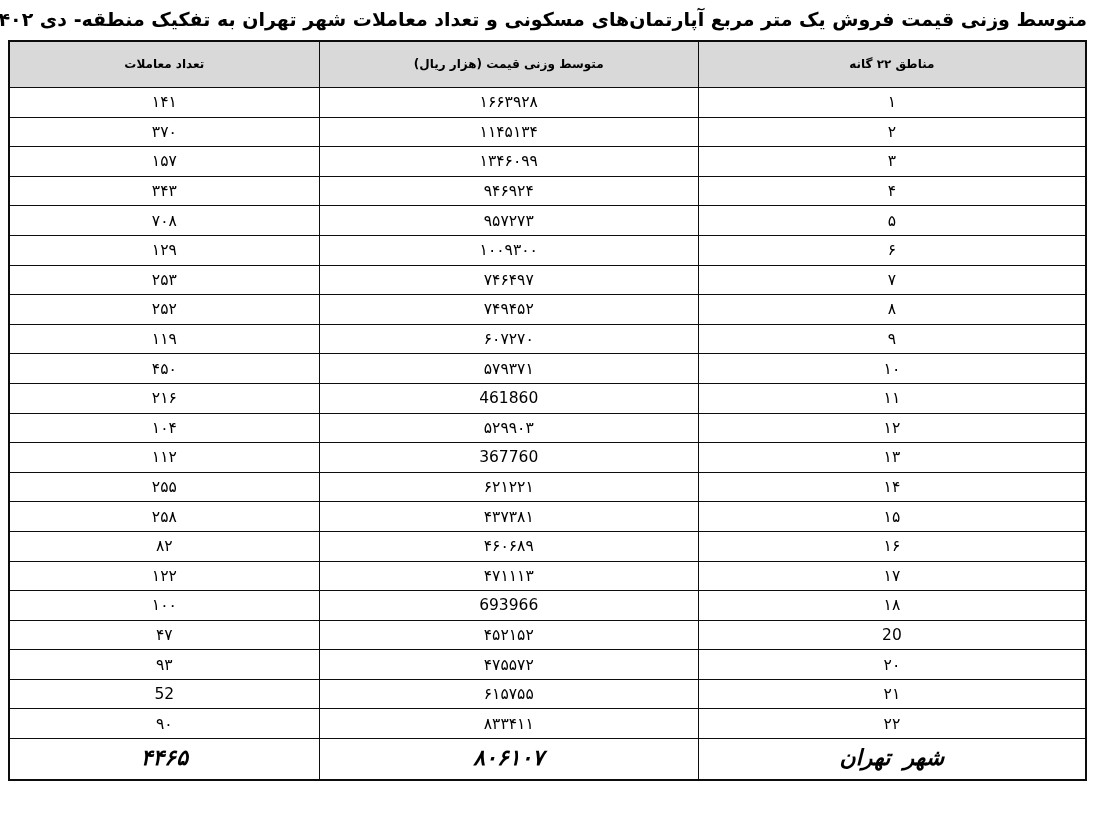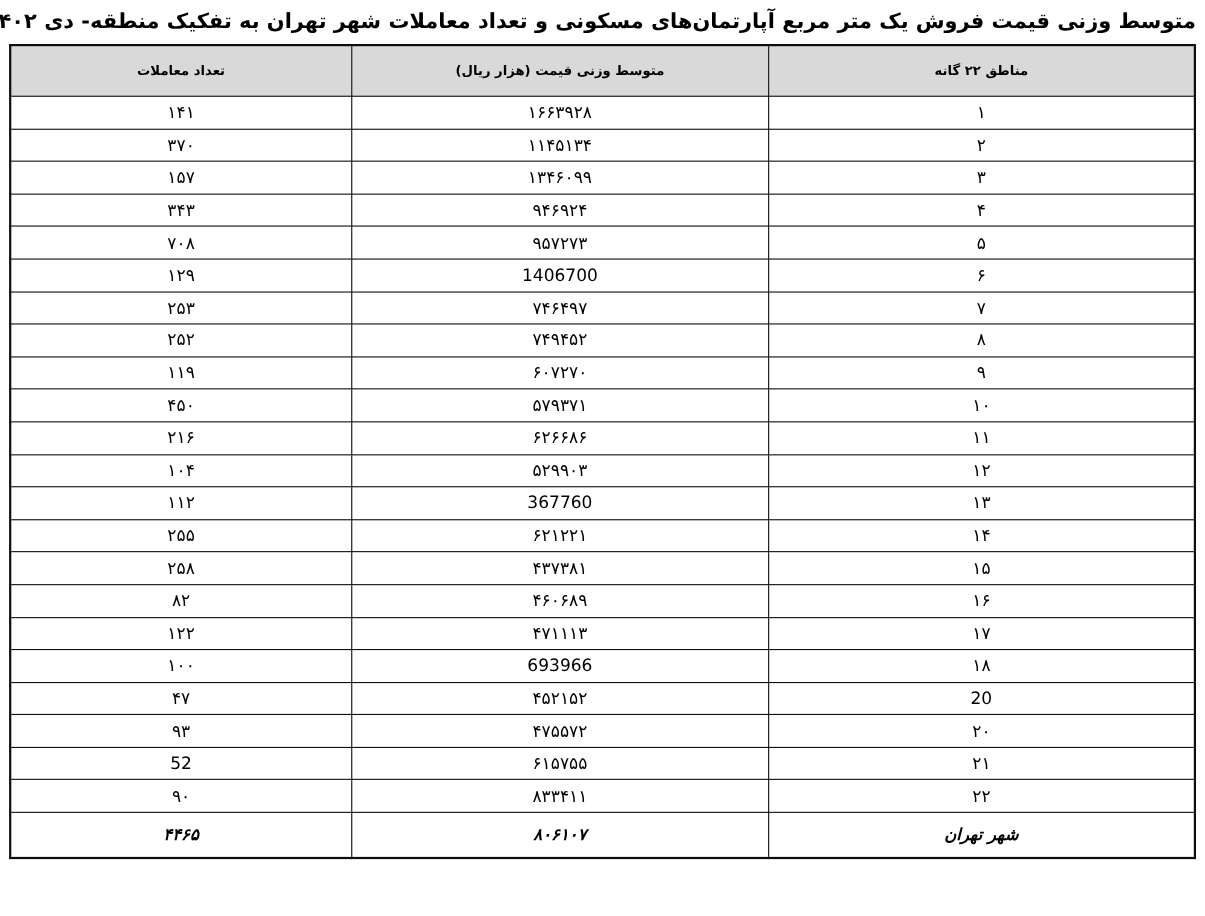--- a/index.html
+++ b/index.html
@@ -49,26 +49,27 @@
     font-size:12px;
     font-weight:bold;
   }
   tbody td{
     height:29.6px;
     font-size:15.5px;
     background:#ffffff;
   }
   tfoot td{
     height:41px;
-    font-size:15px;
+    font-size:22px;
     font-weight:bold;
     font-style:italic;
     border-top:2px solid var(--border);
     border-bottom:3px solid var(--border);
     background:#ffffff;
+    font-family:Liberation Mono, monospace;
   }
   col.col-regions{width:36%;}
   col.col-price{width:35.2%;}
   col.col-count{width:28.8%;}
 </style>
 </head>
 <body>
 
 <div class="page">
 
@@ -108,21 +109,21 @@
     <td>۹۴۶۹۲۴</td>
     <td>۳۴۳</td>
   </tr>
         <tr>
     <td>۵</td>
     <td>۹۵۷۲۷۳</td>
     <td>۷۰۸</td>
   </tr>
         <tr>
     <td>۶</td>
-    <td>1406700</td>
+    <td>۱۰۰۹۳۰۰</td>
     <td>۱۲۹</td>
   </tr>
         <tr>
     <td>۷</td>
     <td>۷۴۶۴۹۷</td>
     <td>۲۵۳</td>
   </tr>
         <tr>
     <td>۸</td>
     <td>۷۴۹۴۵۲</td>
@@ -133,21 +134,21 @@
     <td>۶۰۷۲۷۰</td>
     <td>۱۱۹</td>
   </tr>
         <tr>
     <td>۱۰</td>
     <td>۵۷۹۳۷۱</td>
     <td>۴۵۰</td>
   </tr>
         <tr>
     <td>۱۱</td>
-    <td>۶۲۶۶۸۶</td>
+    <td>461860</td>
     <td>۲۱۶</td>
   </tr>
         <tr>
     <td>۱۲</td>
     <td>۵۲۹۹۰۳</td>
     <td>۱۰۴</td>
   </tr>
         <tr>
     <td>۱۳</td>
     <td>367760</td>

